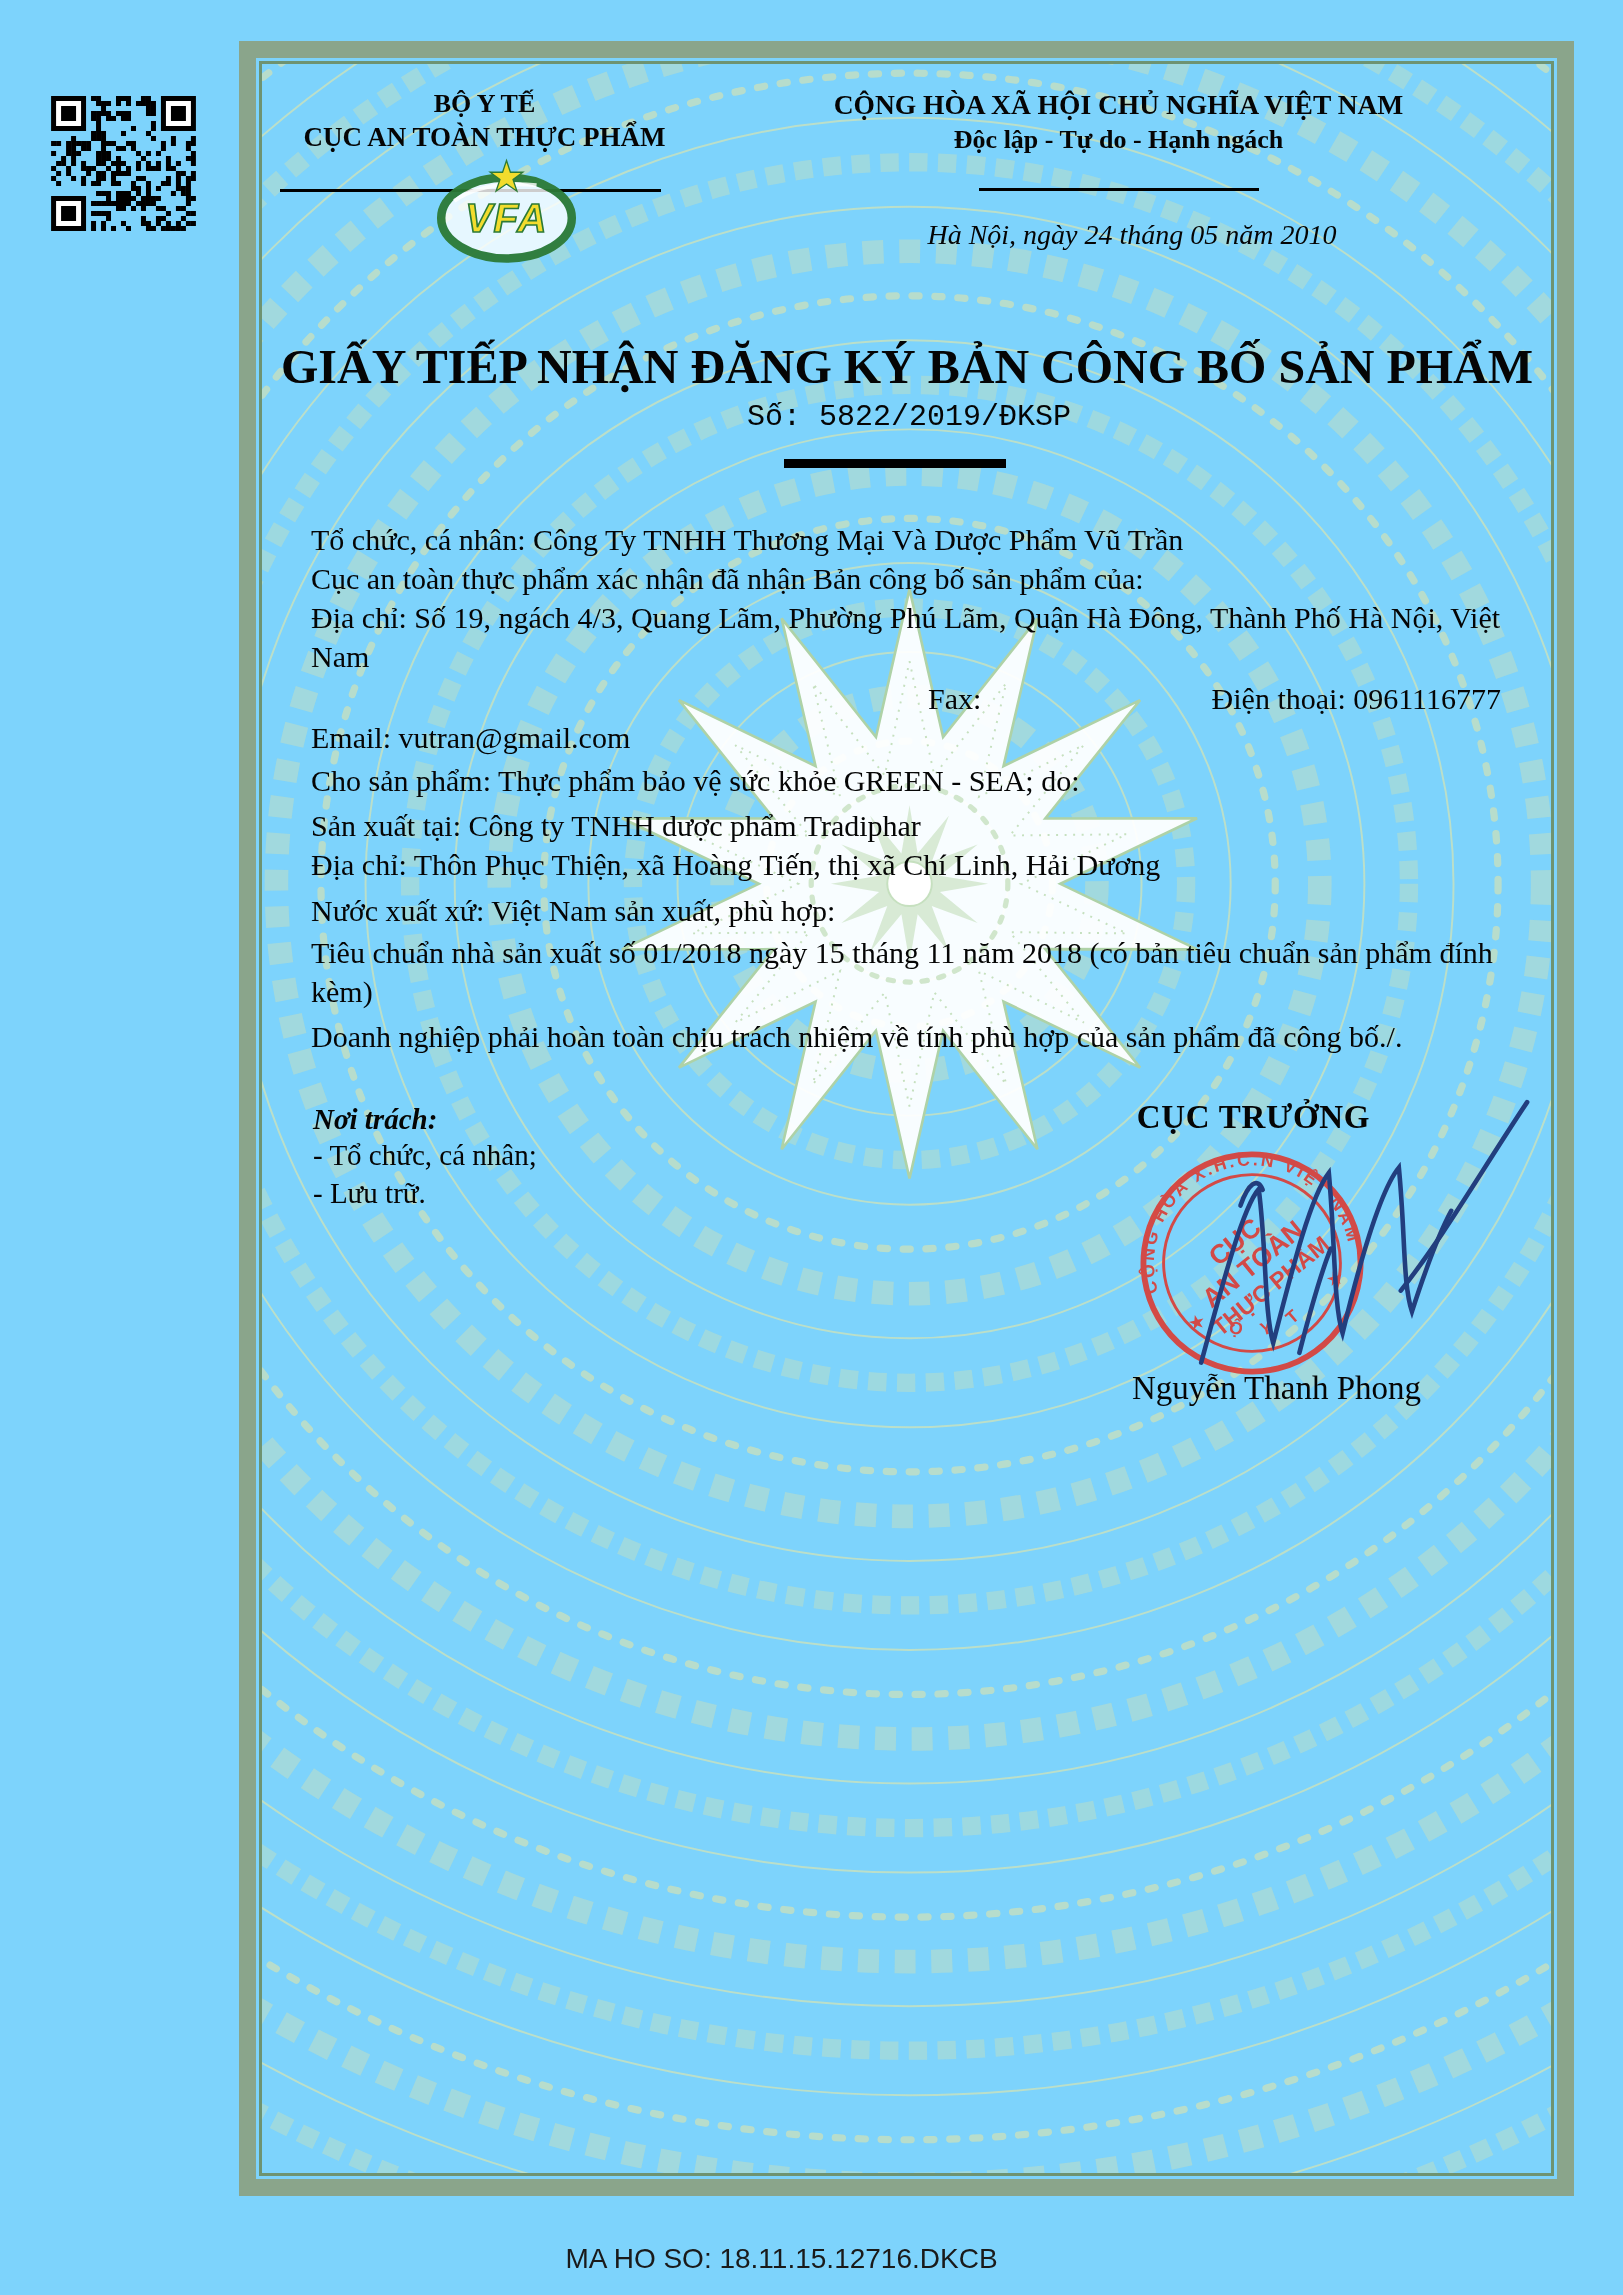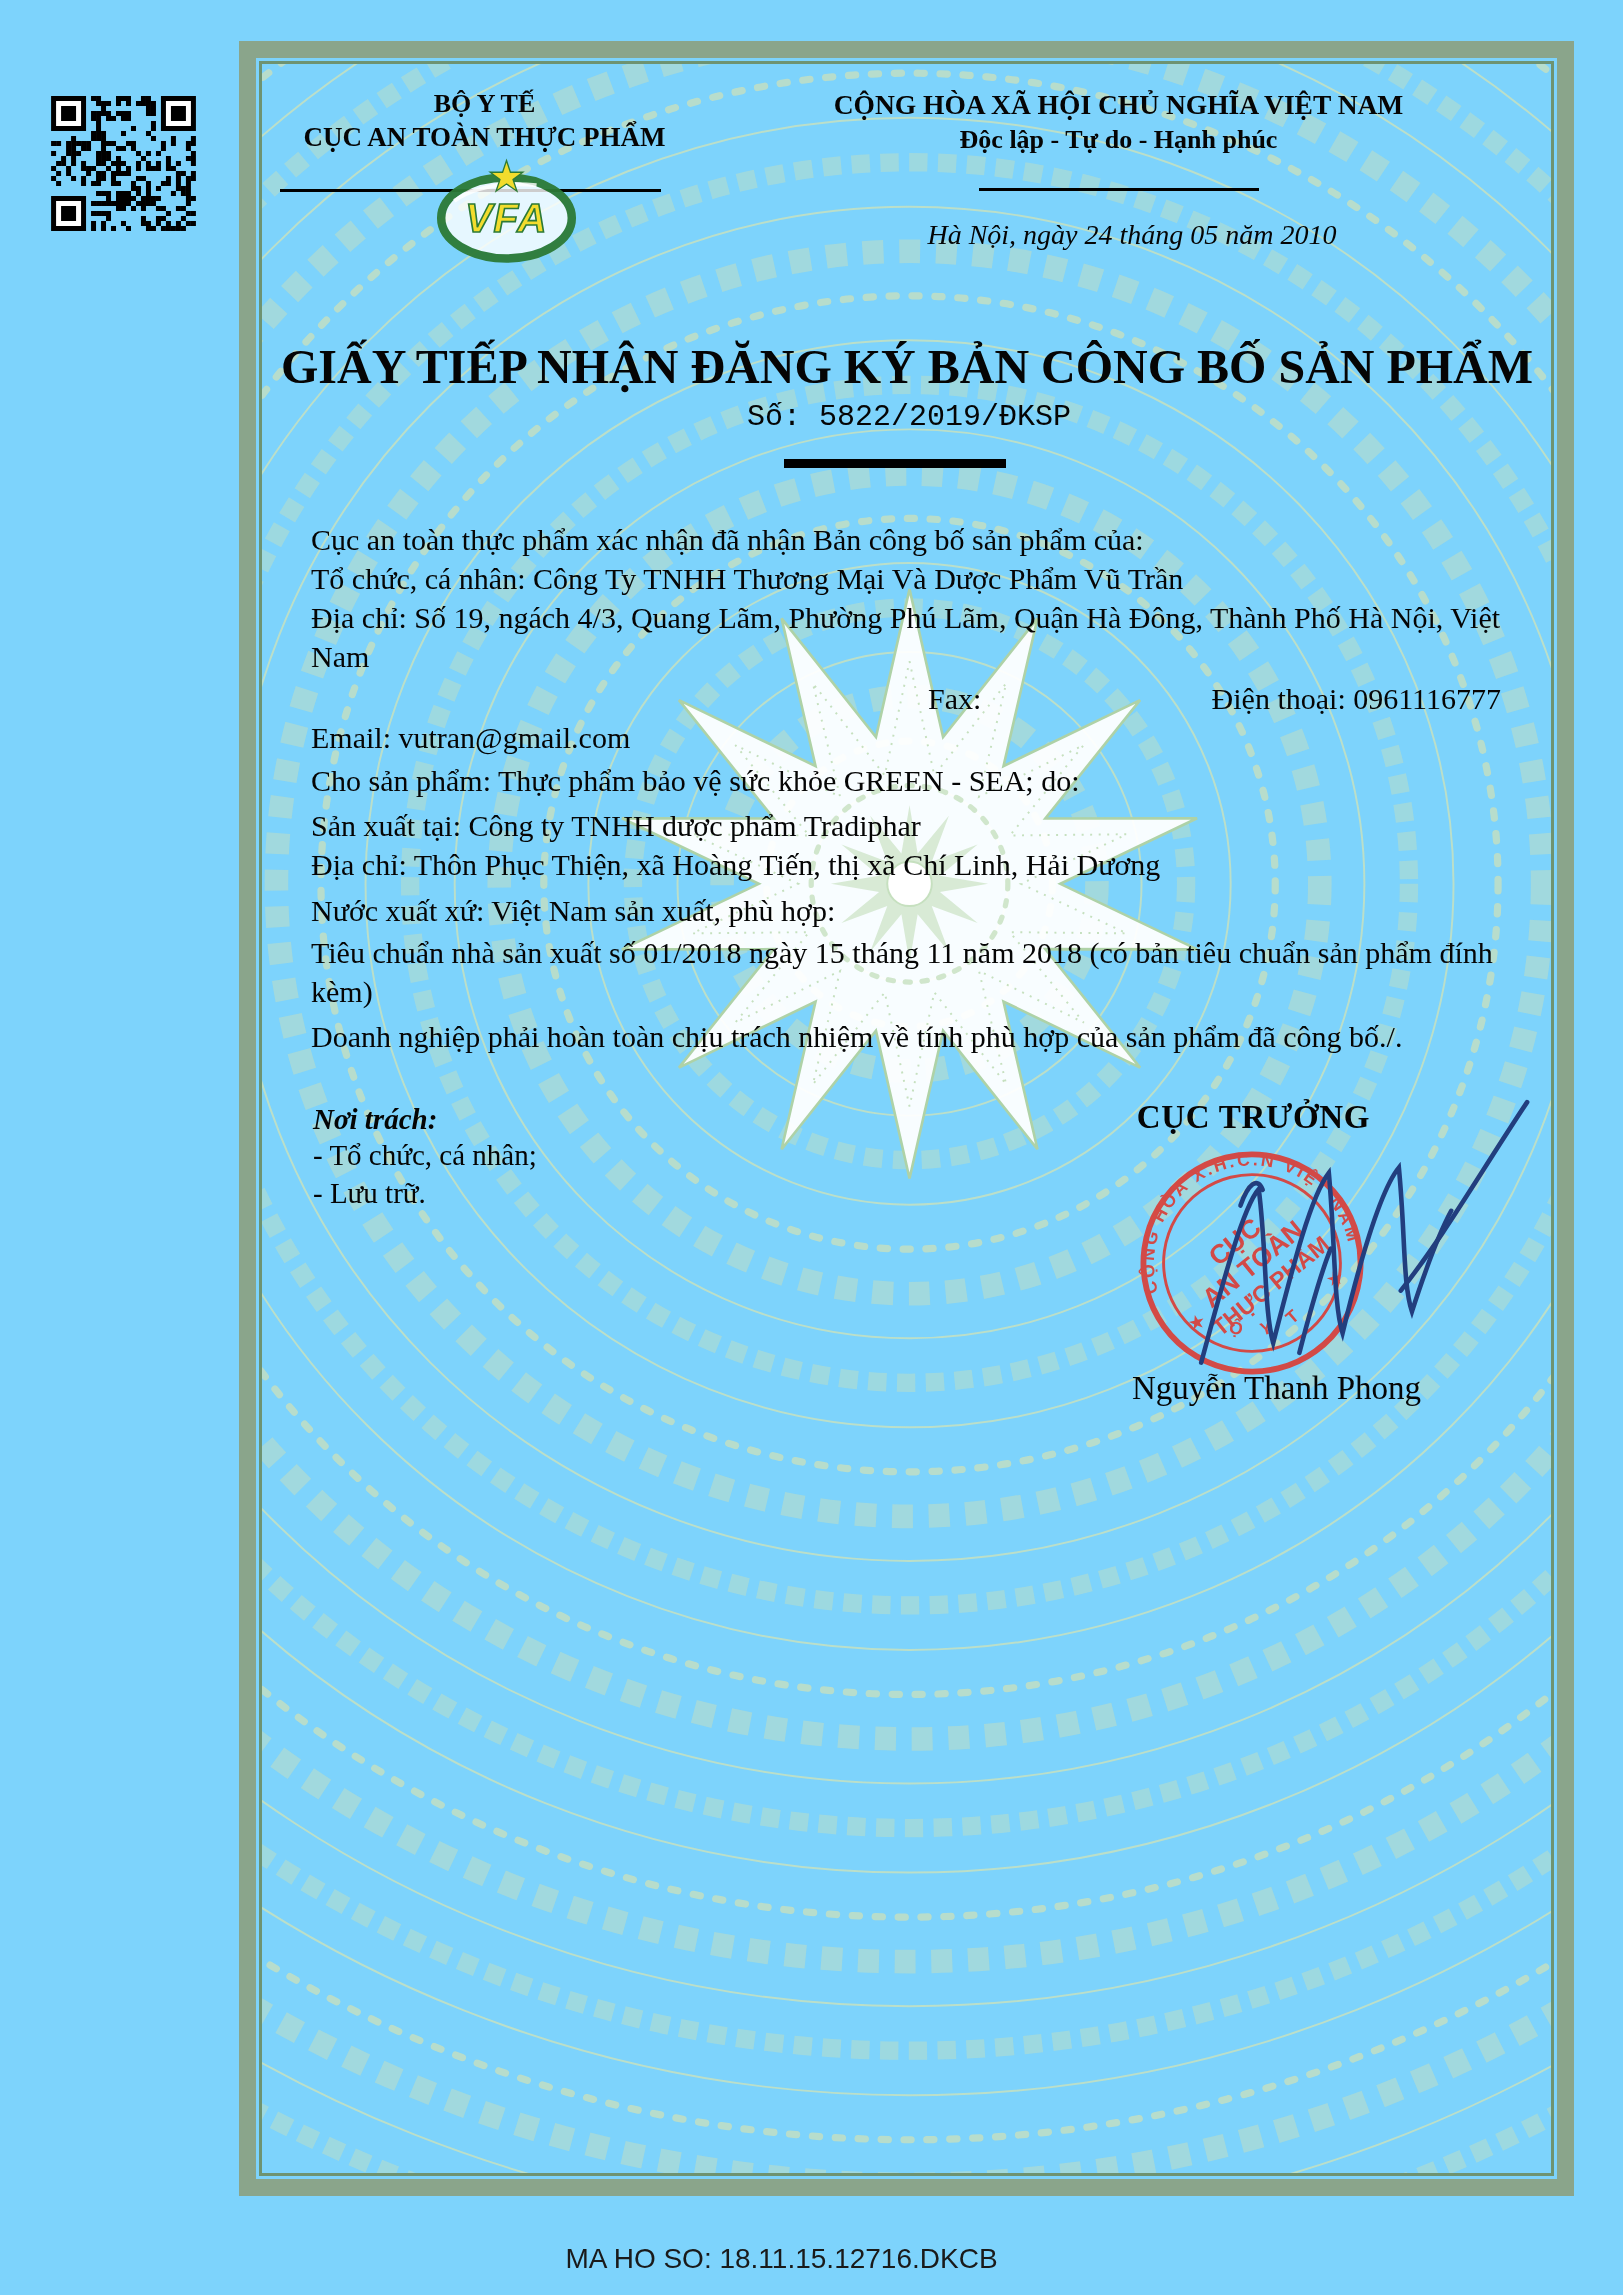--- a/index.html
+++ b/index.html
@@ -375,32 +375,32 @@
 
     <svg id="vfa-logo" class="abs" viewBox="0 0 268 198">
       <ellipse cx="134" cy="102" rx="100" ry="62" fill="rgba(255,255,255,0.85)" stroke="#2c7a36" stroke-width="13" opacity="0.95"></ellipse>
       <path d="M54 76 Q100 44 180 52" stroke="#ffffff" stroke-width="6" fill="none" opacity="0.8"></path>
       <polygon points="134,14 140,32 159,32 144,43 150,61 134,50 118,61 124,43 109,32 128,32" fill="#f2dc2d" stroke="#2c7a36" stroke-width="2"></polygon>
       <text x="134" y="124" text-anchor="middle" font-size="62" font-style="italic" font-weight="bold" font-family="Liberation Sans, DejaVu Sans, sans-serif" fill="#f2dc2d" stroke="#2c7a36" stroke-width="2.5" letter-spacing="2">VFA</text>
     </svg>
 
     <div class="abs hdr-right">
       <div class="l1">CỘNG HÒA XÃ HỘI CHỦ NGHĨA VIỆT NAM</div>
-      <div class="l2">Độc lập - Tự do - Hạnh phúc</div>
+      <div class="l2">Độc lập - Tự do - Hạnh ngách</div>
     </div>
     <div id="rule-right" class="abs rule"></div>
     <div id="date-line" class="abs">Hà Nội, ngày 24 tháng 05 năm 2010</div>
 
     <div id="doc-title" class="abs">GIẤY TIẾP NHẬN ĐĂNG KÝ BẢN CÔNG BỐ SẢN PHẨM</div>
     <div id="doc-number" class="abs">Số: 5822/2019/ĐKSP</div>
     <div id="number-bar" class="abs"></div>
 
     <div id="body-block" class="abs">
+      <p>Tổ chức, cá nhân: Công Ty TNHH Thương Mại Và Dược Phẩm Vũ Trần</p>
       <p>Cục an toàn thực phẩm xác nhận đã nhận Bản công bố sản phẩm của:</p>
-      <p>Tổ chức, cá nhân: Công Ty TNHH Thương Mại Và Dược Phẩm Vũ Trần</p>
       <p>Địa chỉ: Số 19, ngách 4/3, Quang Lãm, Phường Phú Lãm, Quận Hà Đông, Thành Phố Hà Nội, Việt Nam</p>
       <p id="phone-row" class="gs">
         <span>Điện thoại: 0961116777</span>
         <span id="fax-label">Fax:</span>
       </p>
       <p>Email: vutran@gmail.com</p>
       <p class="gs">Cho sản phẩm: Thực phẩm bảo vệ sức khỏe GREEN - SEA; do:</p>
       <p class="gm">Sản xuất tại: Công ty TNHH dược phẩm Tradiphar</p>
       <p>Địa chỉ: Thôn Phục Thiện, xã Hoàng Tiến, thị xã Chí Linh, Hải Dương</p>
       <p class="gm">Nước xuất xứ: Việt Nam sản xuất, phù hợp:</p>

